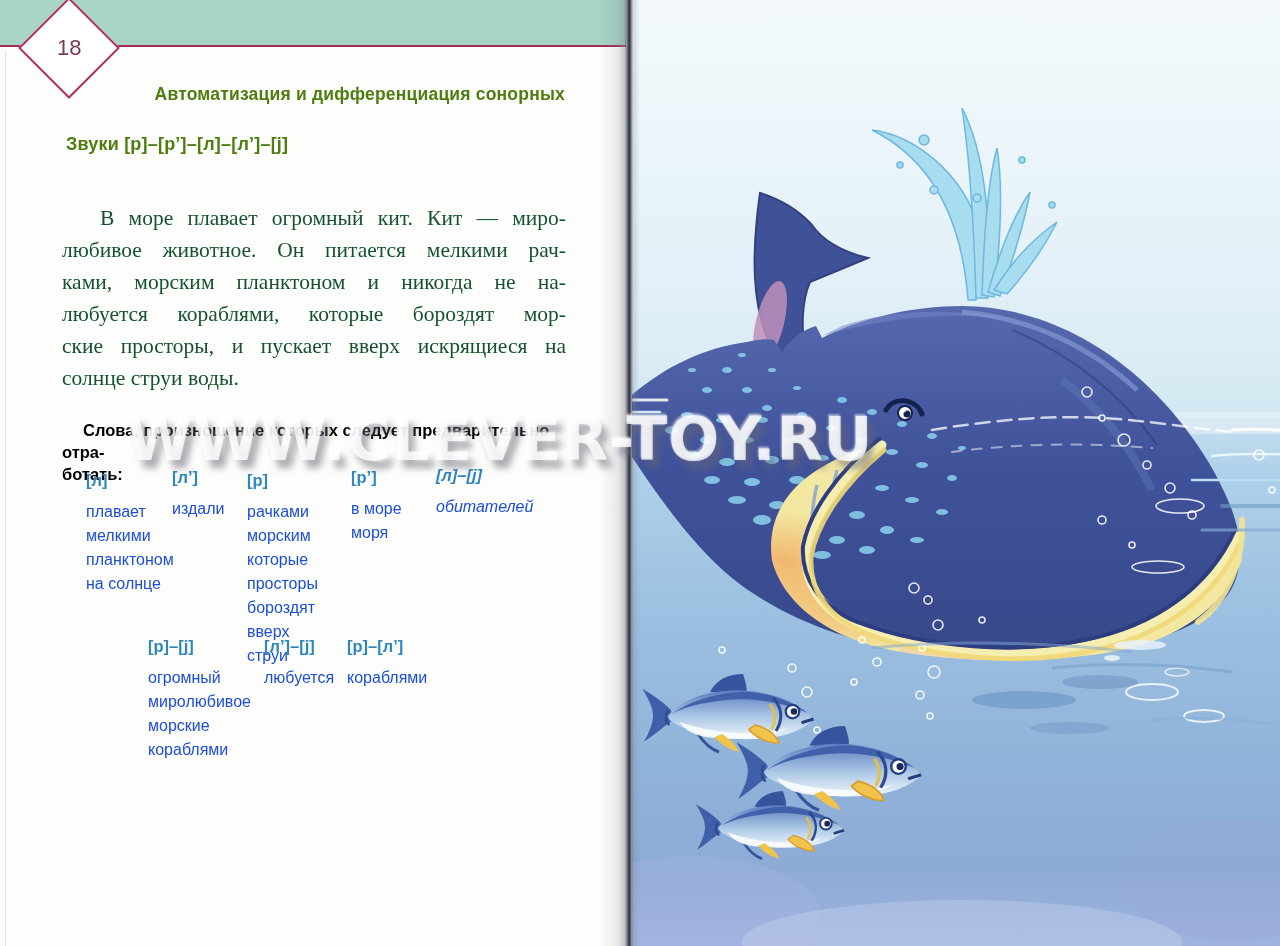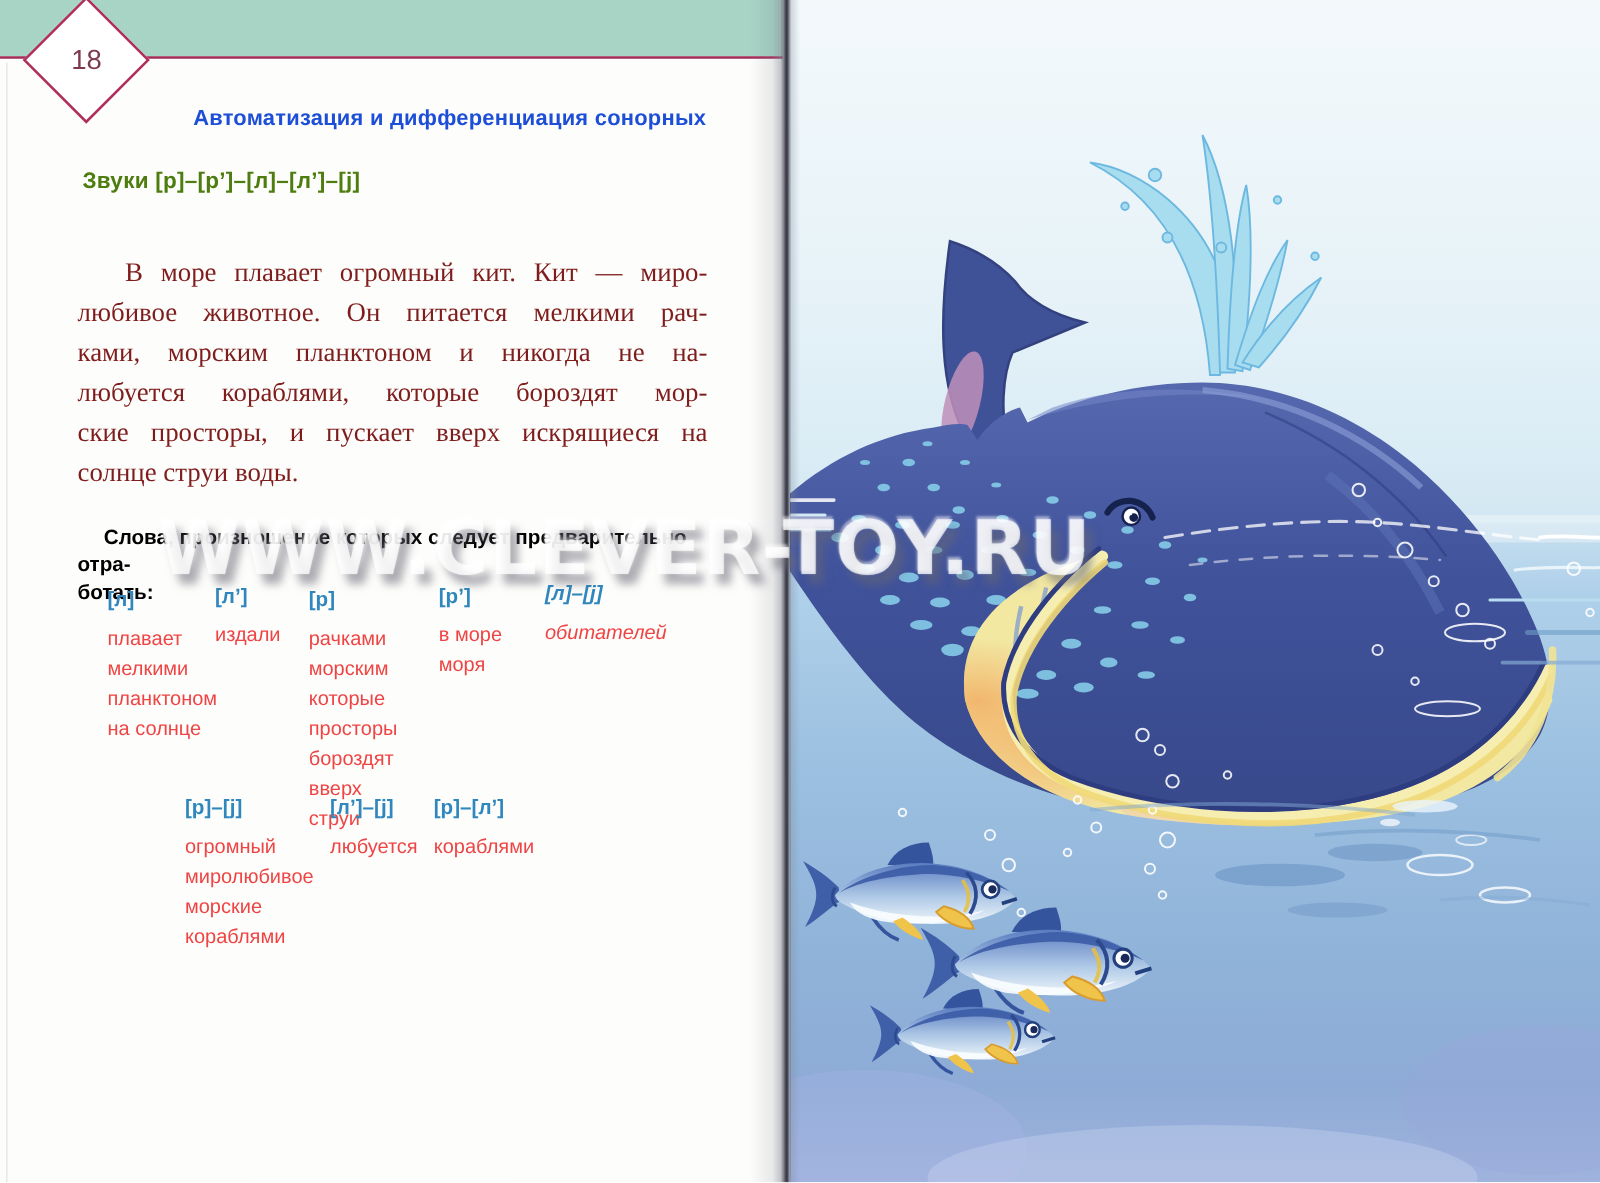--- a/index.html
+++ b/index.html
@@ -12,41 +12,41 @@
           background:rgba(150,150,150,.25);}
   #left-page::after{content:"";position:absolute;right:0;top:0;bottom:0;width:26px;
           background:linear-gradient(to right,rgba(0,0,0,0),rgba(110,115,130,.22));}
   .top-band{position:absolute;left:0;top:0;width:100%;height:45px;background:#a7d4c5;}
   .top-rule{position:absolute;left:0;top:45px;width:100%;height:2px;background:#a22c58;}
   .page-diamond{position:absolute;left:33px;top:12px;width:68px;height:68px;background:#fff;
           border:2.5px solid #b02e5c;transform:rotate(45deg);
           display:flex;align-items:center;justify-content:center;z-index:3;}
   .page-num{transform:rotate(-45deg);font-size:22px;color:#7c3a52;}
 
-  .chapter-header{position:absolute;right:61px;top:81px;text-align:right;color:#1d4ed8;
+  .chapter-header{position:absolute;right:61px;top:81px;text-align:right;color:#4d7c0f;
           font-weight:bold;font-size:17.5px;line-height:26px;letter-spacing:.2px;margin-left:32px;}
   .sounds-line{position:absolute;left:66px;top:134px;color:#4d7c0f;font-weight:bold;
           font-size:18px;letter-spacing:.2px;}
 
   .story-title{position:absolute;left:62px;top:165px;width:504px;margin:0;text-align:center;
           font-family:"Liberation Serif",serif;font-size:27px;font-weight:bold;color:#1f1f1f;
           letter-spacing:1px;}
   .story{position:absolute;left:62px;top:202px;width:504px;
-          font-family:"Liberation Serif",serif;font-size:21.5px;color:#7f1d1d;}
+          font-family:"Liberation Serif",serif;font-size:21.5px;color:#14532d;}
   .story-line{line-height:32px;text-align:justify;text-align-last:justify;white-space:normal;}
   .story-line.first{text-indent:38px;}
   .story-line.last{text-align-last:left;}
 
   .practice-heading{position:absolute;left:62px;top:419px;width:514px;font-size:16.5px;
           font-weight:bold;color:#000000;line-height:22px;}
   .practice-heading .ind{display:block;text-indent:21px;}
 
   .word-col{position:absolute;font-size:16px;}
   .word-col .sound{color:#2f87be;font-weight:bold;font-size:16.5px;margin-bottom:10px;}
-  .word-col .w{line-height:24px;color:#ef4444;}
+  .word-col .w{line-height:24px;color:#1d4ed8;}
   
   #g0{left:86px;top:471px;} #g1{left:172px;top:468px;} #g2{left:247px;top:471px;}
   #g3{left:351px;top:468px;} #g4{left:436px;top:466px;font-style:italic;}
   
   #g5{left:148px;top:637px;} #g6{left:264px;top:637px;} #g7{left:347px;top:637px;}
 
   
   #seam{position:absolute;left:618px;top:0;width:22px;height:946px;z-index:5;
         background:linear-gradient(to right,rgba(255,255,255,0),rgba(140,145,158,.35) 30%,
         rgba(44,46,60,.85) 47%,rgba(28,30,44,.9) 53%,rgba(125,135,155,.3) 68%,rgba(255,255,255,0));}

